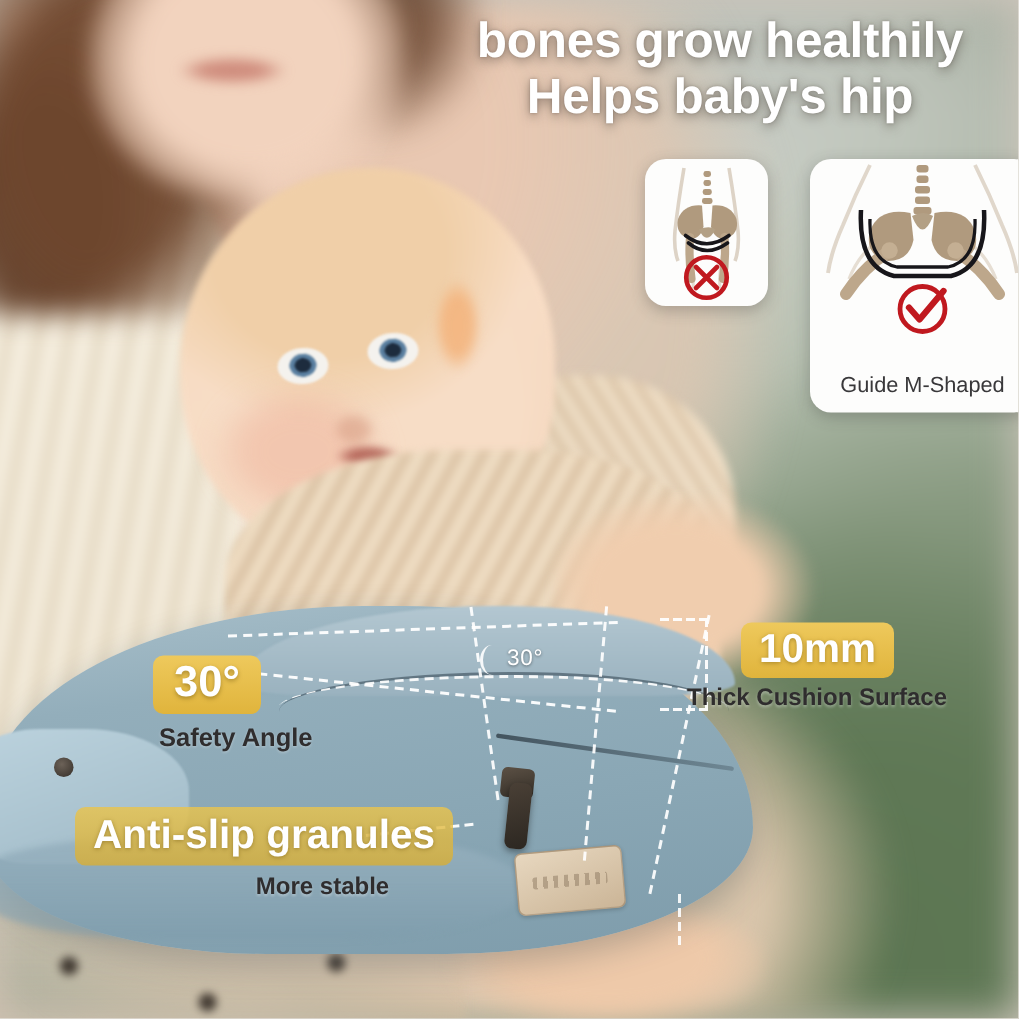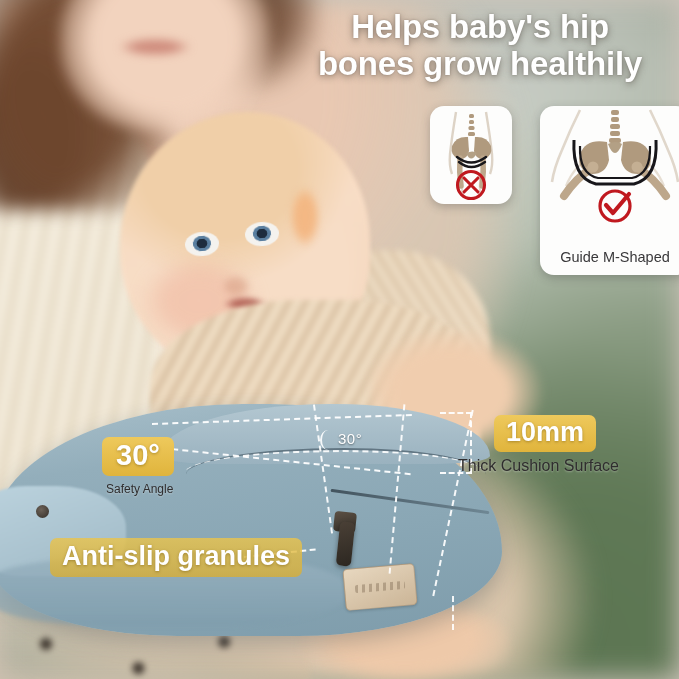--- a/index.html
+++ b/index.html
@@ -315,29 +315,29 @@
     border-radius:7px;
     color:#fff;
     font-weight:bold;
     text-shadow:0 1px 3px rgba(120,92,20,.55);
     white-space:nowrap;
   }
   .badge.solid { background:linear-gradient(180deg,#eec95c,#e0b43c); }
   .badge.soft  { background:linear-gradient(180deg,rgba(233,196,78,.82),rgba(214,174,56,.82)); }
   .sub {
     color:#2f2d2e;
-    font-weight:400;
+    font-weight:700;
     white-space:nowrap;
     text-shadow:0 1px 2px rgba(255,255,255,.35);
   }
 
   
   #co-angle { left:102px; top:437px; }
   #co-angle .badge { font-size:29px; padding:2px 14px 4px; }
-  #co-angle .sub  { display:block; font-size:12px; margin-top:6px; margin-left:4px; }
+  #co-angle .sub  { display:block; font-size:17px; margin-top:6px; margin-left:4px; }
 
   #co-mm { left:494px; top:415px; }
   #co-mm .badge { font-size:27px; padding:2px 12px 4px;text-align:center; }
   #co-mm .sub  { display:block; font-size:16px; margin-top:5px; margin-left:-36px; }
 
   #co-slip { left:50px; top:538px;text-align:center; }
   #co-slip .badge { font-size:27px; padding:3px 12px 5px; }
   #co-slip .sub  { display:block; font-size:16px; margin-top:6px; margin-left:78px; }
 
   #co-radian { left:325px; top:615px; }
@@ -387,22 +387,22 @@
   <div class="dash-v c"></div>
   <div class="angle-hi"></div>
   <div class="angle-lo"></div>
   <div class="angle-arc"></div>
   <div class="angle-tick">30°</div>
   <div class="mm-bracket"></div>
   <div class="leader-antislip"></div>
   <div class="leader-radian"></div>
 
   <div class="headline">
+    <div>bones grow healthily</div>
     <div>Helps baby's  hip</div>
-    <div>bones grow healthily</div>
   </div>
 
   <div class="panel panel-bad">
     <svg viewBox="0 0 82 98">
 
       <path d="M26 6 Q22 30 20 48 Q19 60 22 68" fill="none" stroke="#ddd3c6" stroke-width="2.4"></path>
       <path d="M56 6 Q60 30 62 48 Q63 60 60 68" fill="none" stroke="#ddd3c6" stroke-width="2.4"></path>
       <path d="M30 62 Q33 74 32 86" fill="none" stroke="#e4dbd0" stroke-width="2"></path>
       <path d="M52 62 Q49 74 50 86" fill="none" stroke="#e4dbd0" stroke-width="2"></path>
 
@@ -470,16 +470,17 @@
     <span class="sub">Safety Angle</span>
   </div>
 
   <div class="callout" id="co-mm">
     <span class="badge solid">10mm</span>
     <span class="sub">Thick Cushion Surface</span>
   </div>
 
   <div class="callout" id="co-slip">
     <span class="badge soft">Anti-slip granules</span>
+    <span class="sub">More stable</span>
   </div>
 
 
 </div>
 
 </body></html>

